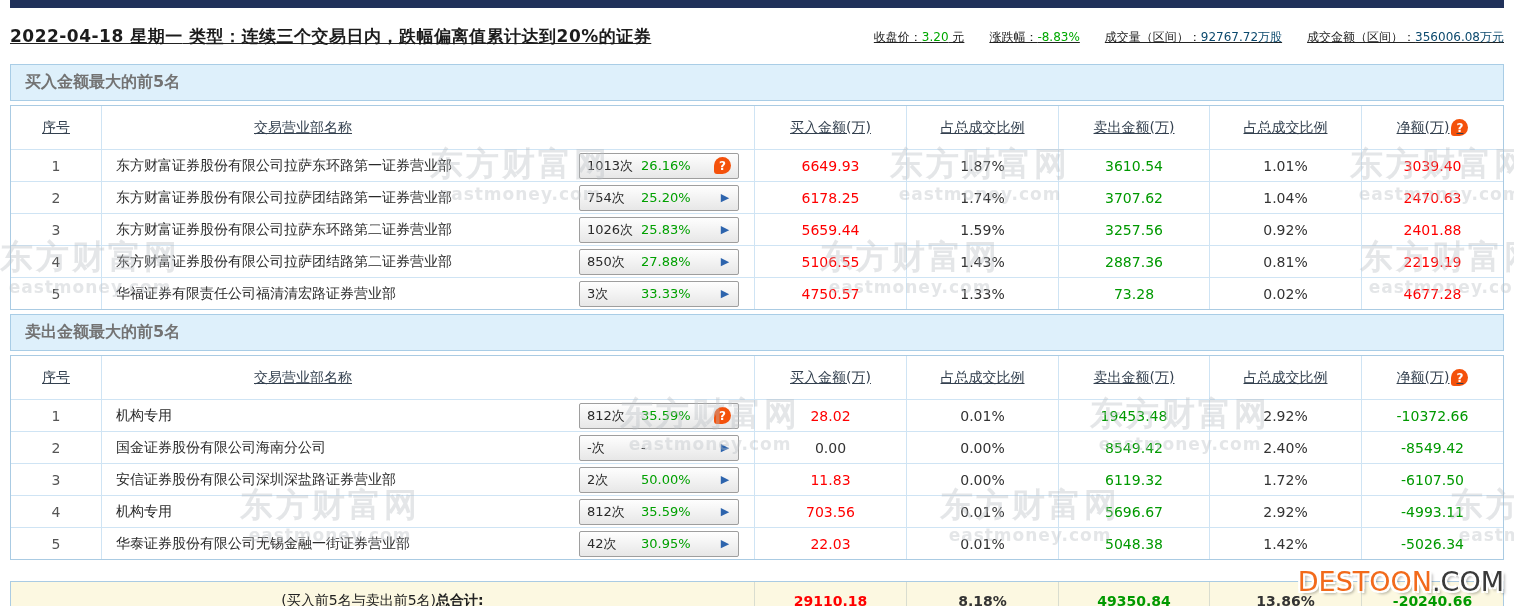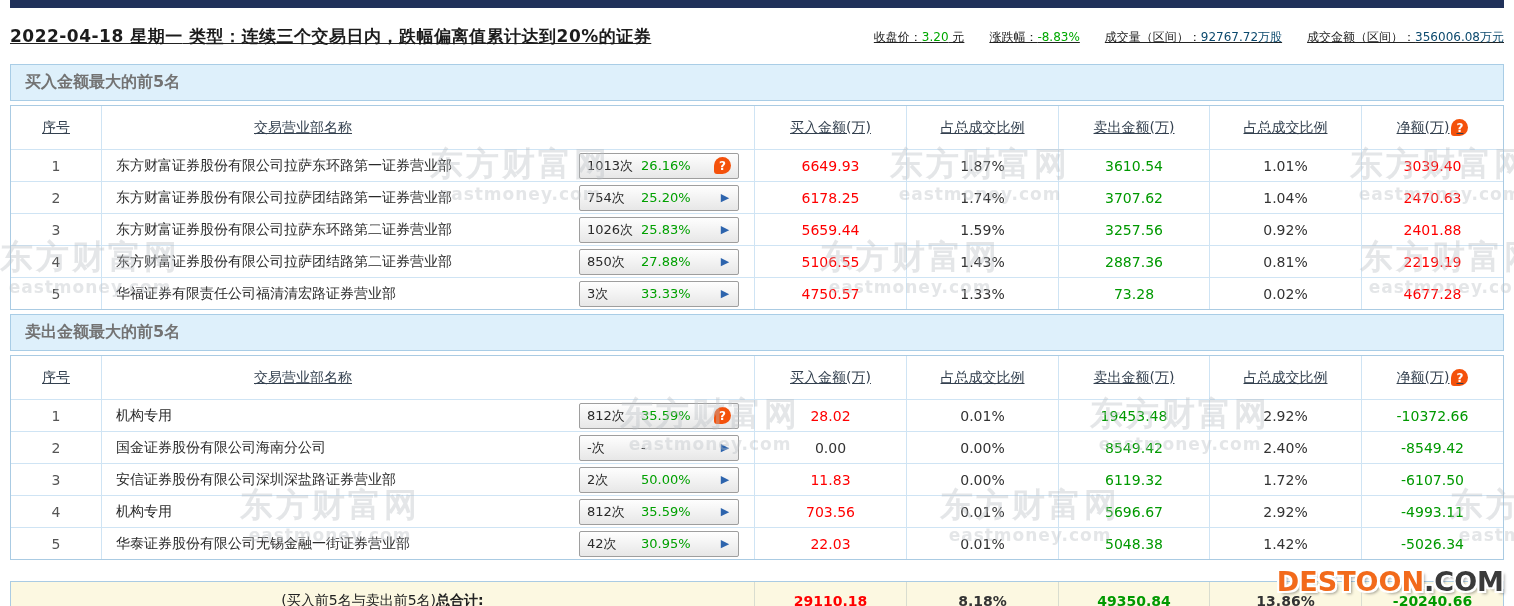--- a/index.html
+++ b/index.html
@@ -83,21 +83,21 @@
   .totals .lbl-pre { font-weight:400; }
   .totals .lbl-bold { font-weight:700; }
 
   .wm-layer { position:absolute; inset:0; pointer-events:none; z-index:3; }
   .wm { position:absolute; width:300px; text-align:center; color:rgba(185,190,195,0.38); font-weight:700; }
   .wm .s { display:block; font-size:33px; letter-spacing:3px; }
   .wm .d { display:block; font-size:17px; margin-top:-3px; letter-spacing:1px; }
 
   .destoon {
     position:absolute; right:10px; top:566px; z-index:6;
-    font-size:27px; font-weight:700; letter-spacing:0; white-space:nowrap;
+    font-size:27px; font-weight:400; letter-spacing:0; white-space:nowrap;
     pointer-events:none;
   }
   .destoon .d1 {
     color:#f26a1b;
     text-shadow:-2px -2px 0 #fff,2px -2px 0 #fff,-2px 2px 0 #fff,2px 2px 0 #fff,3px 3px 3px rgba(0,0,0,0.35);
   }
   .destoon .d2 {
     color:#3a3a3a;
     text-shadow:-2px -2px 0 #fff,2px -2px 0 #fff,-2px 2px 0 #fff,2px 2px 0 #fff,3px 3px 3px rgba(0,0,0,0.35);
   }

